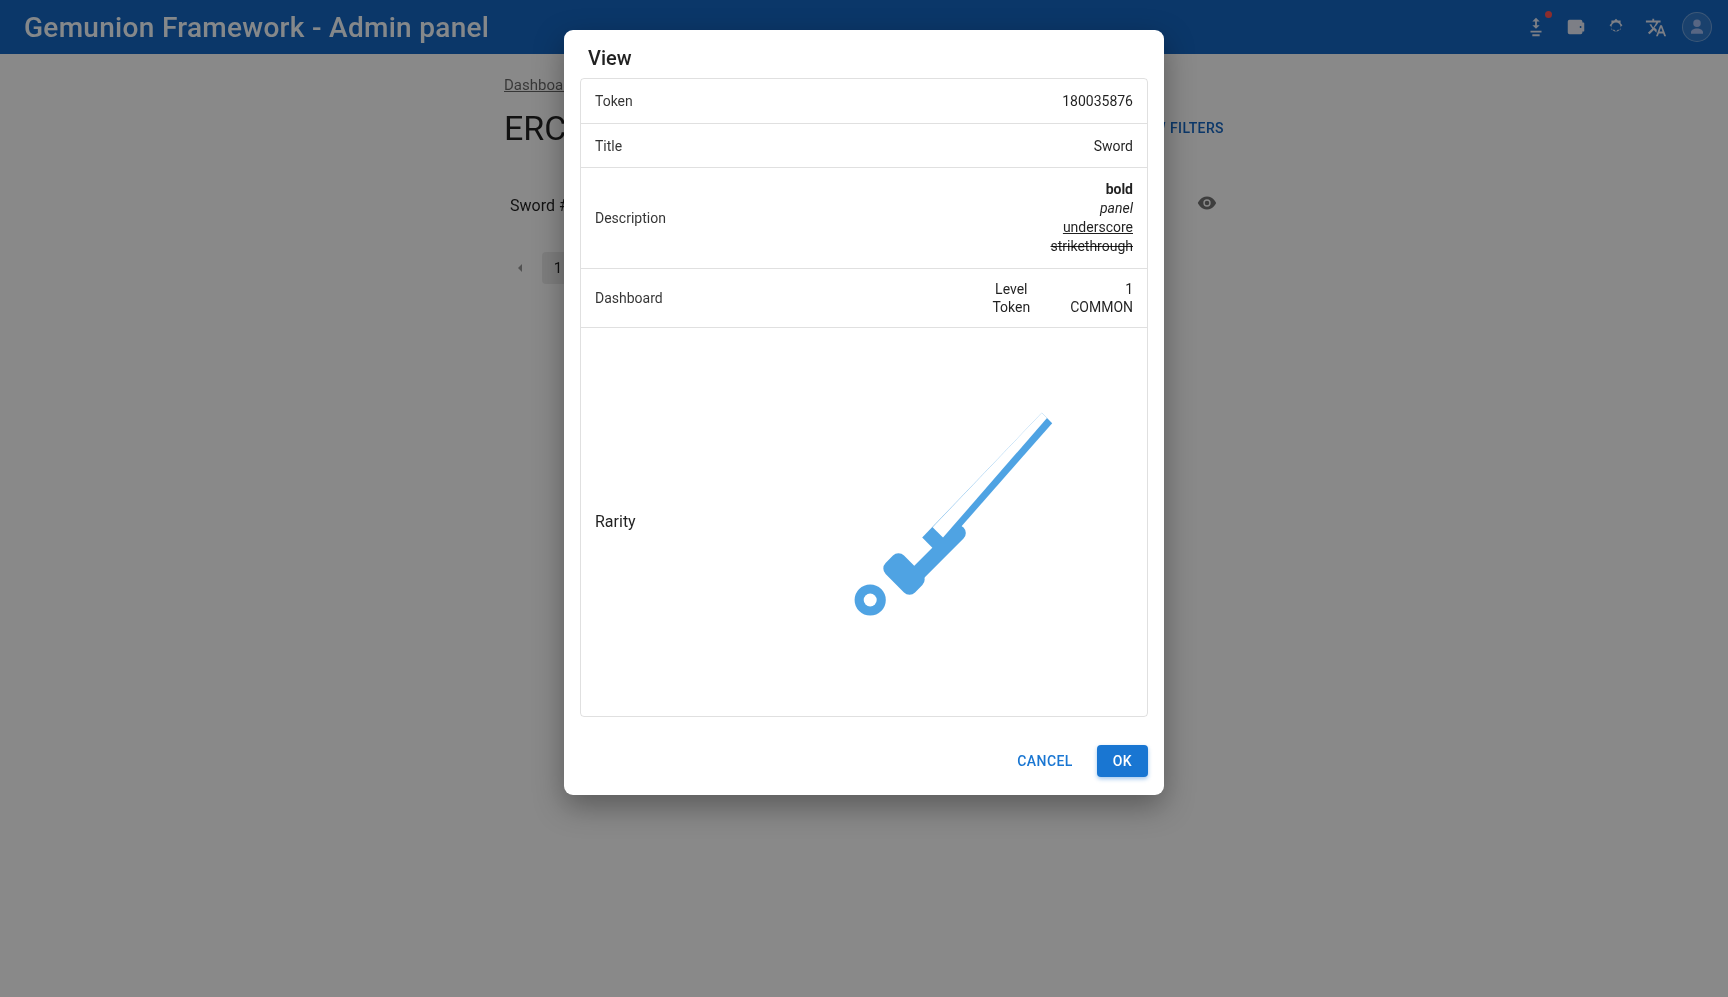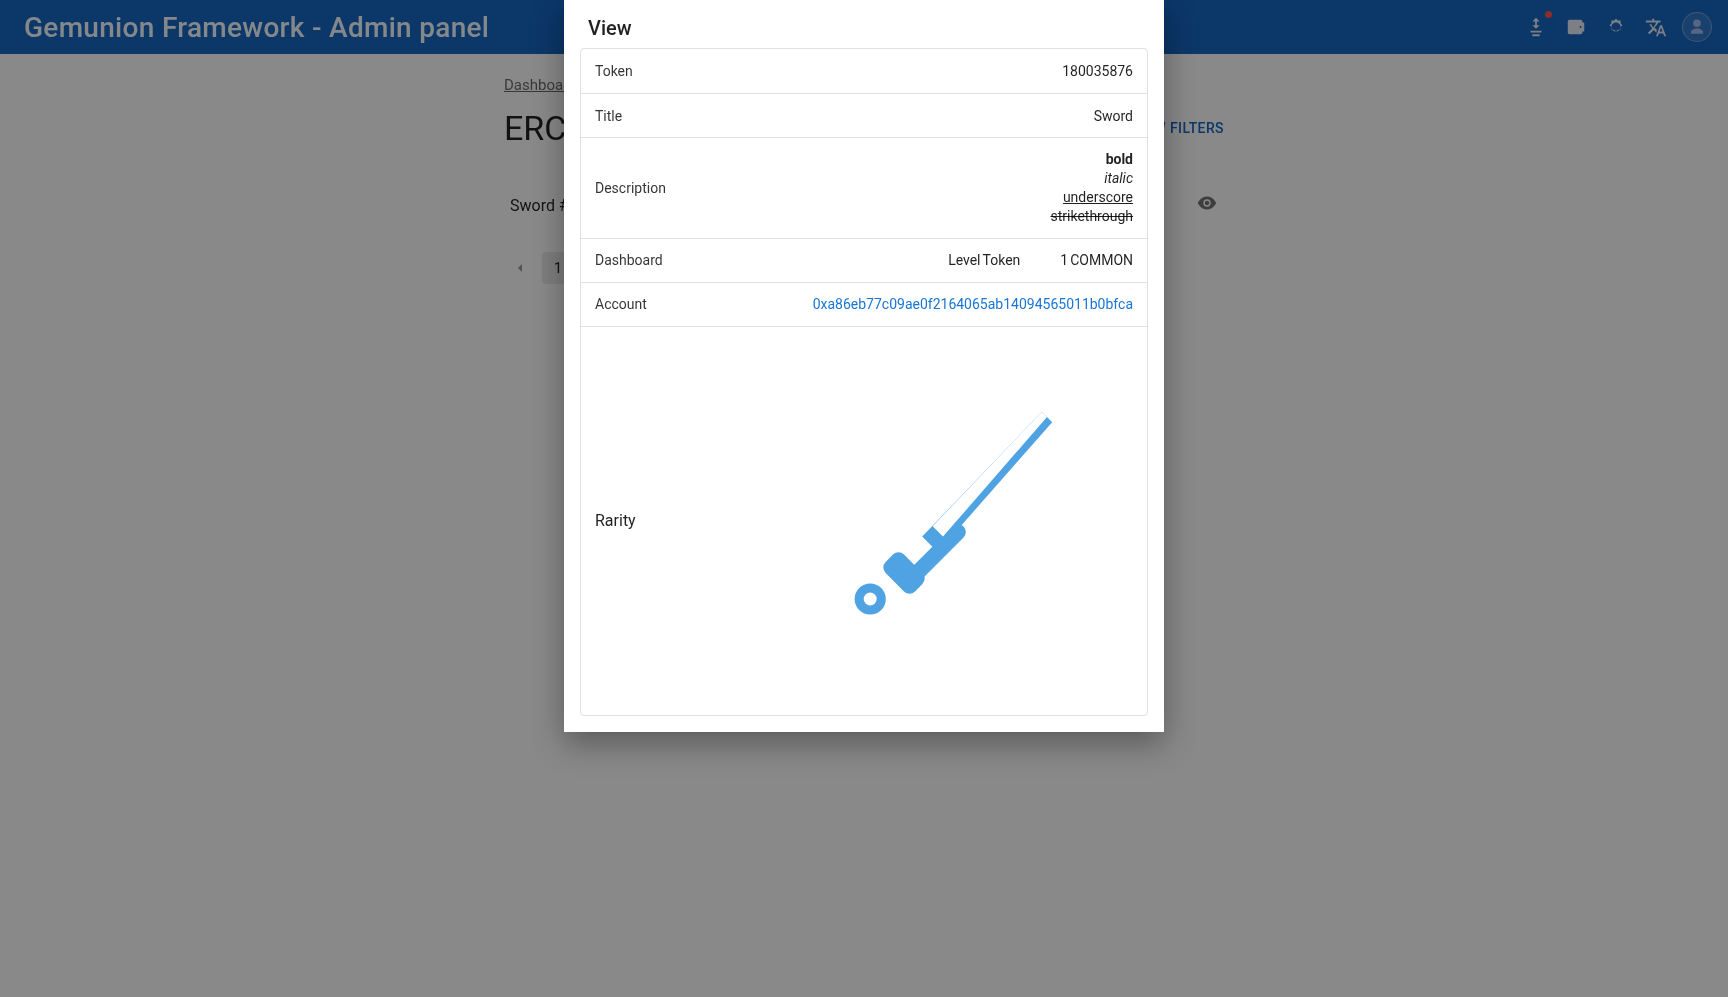--- a/index.html
+++ b/index.html
@@ -83,40 +83,41 @@
     background: rgba(0,0,0,0.08); font-size:15px;
   }
 
   .backdrop {
     position:absolute; inset:0; background: rgba(0,0,0,0.45);
     display:flex; align-items:flex-start; justify-content:center;
   }
   .dialog {
     width: 600px;
     background:#fff;
-    border-radius: 0;
+    margin-top: 30px;
+    border-radius: 9px;
     box-shadow: 0 11px 30px rgba(0,0,0,0.35);
     display:flex; flex-direction:column;
   }
   .dialog-title { font-size: 20px; font-weight:500; padding: 16px 24px 8px; }
   .dialog-body { padding: 0 16px 16px; }
   .dialog-table { border:1px solid rgba(0,0,0,0.12); border-radius:4px; overflow:hidden; }
   .drow {
     display:flex; align-items:center; justify-content:space-between;
     padding: 12px 14px;
     border-top: 1px solid rgba(0,0,0,0.12);
     font-size: 14px;
     min-height: 44px;
   }
   .drow:first-child { border-top:none; }
   .drow .key { color: rgba(0,0,0,0.8); }
   .drow .val { text-align:right; color: rgba(0,0,0,0.87); }
   .desc-block { line-height:1.35; }
   .attr-table { display:flex; gap:40px; }
-  .attr-col { display:flex; flex-direction:row; align-items:flex-end; gap:2px; font-size:14px; }
+  .attr-col { display:flex; flex-direction:column; align-items:flex-end; gap:2px; font-size:14px; }
   .attr-col.labels { align-items:center; color: rgba(0,0,0,0.87); }
   .account-link { color:#1976d2; cursor:pointer; font-size:14px; }
   .avatar-cell {
     display:flex; align-items:center; justify-content:space-between;
     padding: 14px 14px;
     border-top: 1px solid rgba(0,0,0,0.12);
   }
   .avatar-img {
     width: 380px; height: 360px;
     display:flex; align-items:center; justify-content:center;
@@ -225,55 +226,55 @@
           <span class="val">180035876</span>
         </div>
         <div class="drow">
           <span class="key">Title</span>
           <span class="val">Sword</span>
         </div>
         <div class="drow">
           <span class="key">Description</span>
           <span class="val desc-block">
             <b>bold</b><br>
-            <i>italic</i><br>
+            <i>panel</i><br>
             <u>underscore</u><br>
             <s>strikethrough</s>
           </span>
         </div>
         <div class="drow">
           <span class="key">Dashboard</span>
           <span class="val">
             <span class="attr-table">
               <span class="attr-col labels">
                 <span>Level</span>
                 <span>Token</span>
               </span>
               <span class="attr-col">
                 <span>1</span>
                 <span>COMMON</span>
               </span>
             </span>
           </span>
-        </div>
-        <div class="drow">
-          <span class="key">Account</span>
-          <span class="account-link">0xa86eb77c09ae0f2164065ab14094565011b0bfca</span>
         </div>
         <div class="avatar-cell">
           <span class="key">Rarity</span>
           <span class="avatar-img">
             <svg viewBox="0 0 100 100">
               <g fill="#4fa3e3">
                 <polygon points="88,8 92,12 48,62 42,56"></polygon>
                 <rect x="34" y="59" width="28" height="6" rx="3" transform="rotate(-45 48 62)"></rect>
                 <rect x="30" y="62" width="10" height="16" rx="3" transform="rotate(-45 35 70)"></rect>
                 <circle cx="22" cy="80" r="6" fill="#4fa3e3"></circle>
                 <circle cx="22" cy="80" r="2.5" fill="#fff"></circle>
               </g>
               <polygon points="88,8 90,10 50,56 46,52" fill="#ffffff"></polygon>
             </svg>
           </span>
         </div>
       </div>
     </div>
+    <div class="dialog-actions">
+      <button class="btn btn-text">CANCEL</button>
+      <button class="btn btn-contained">OK</button>
+    </div>
   </div>
 </div>
 
 </body></html>

